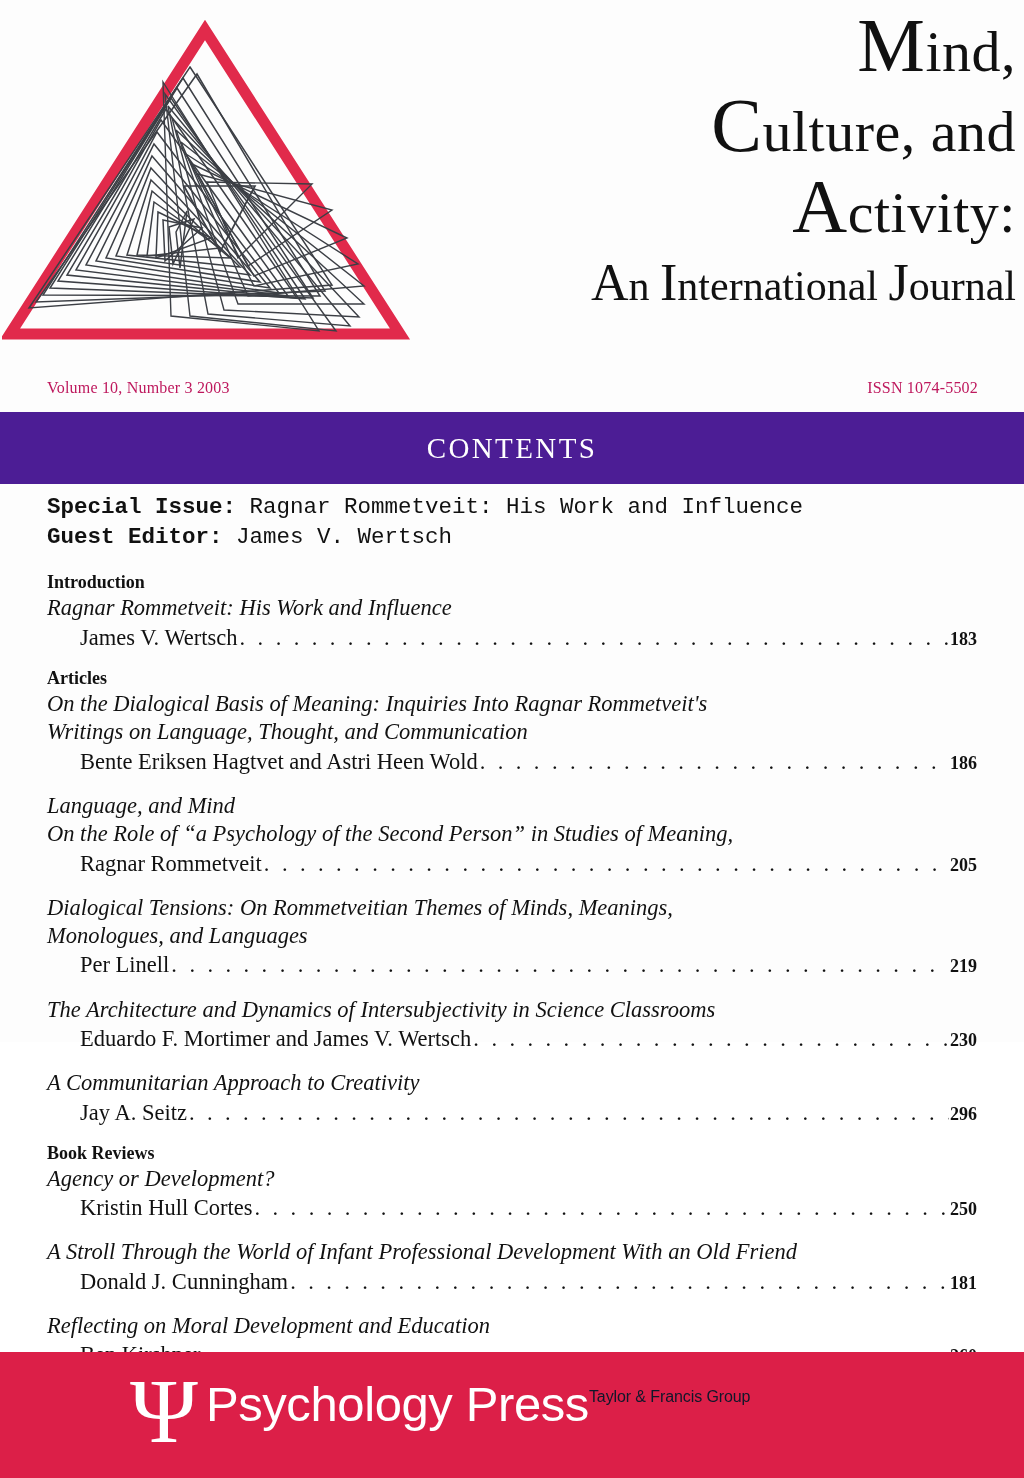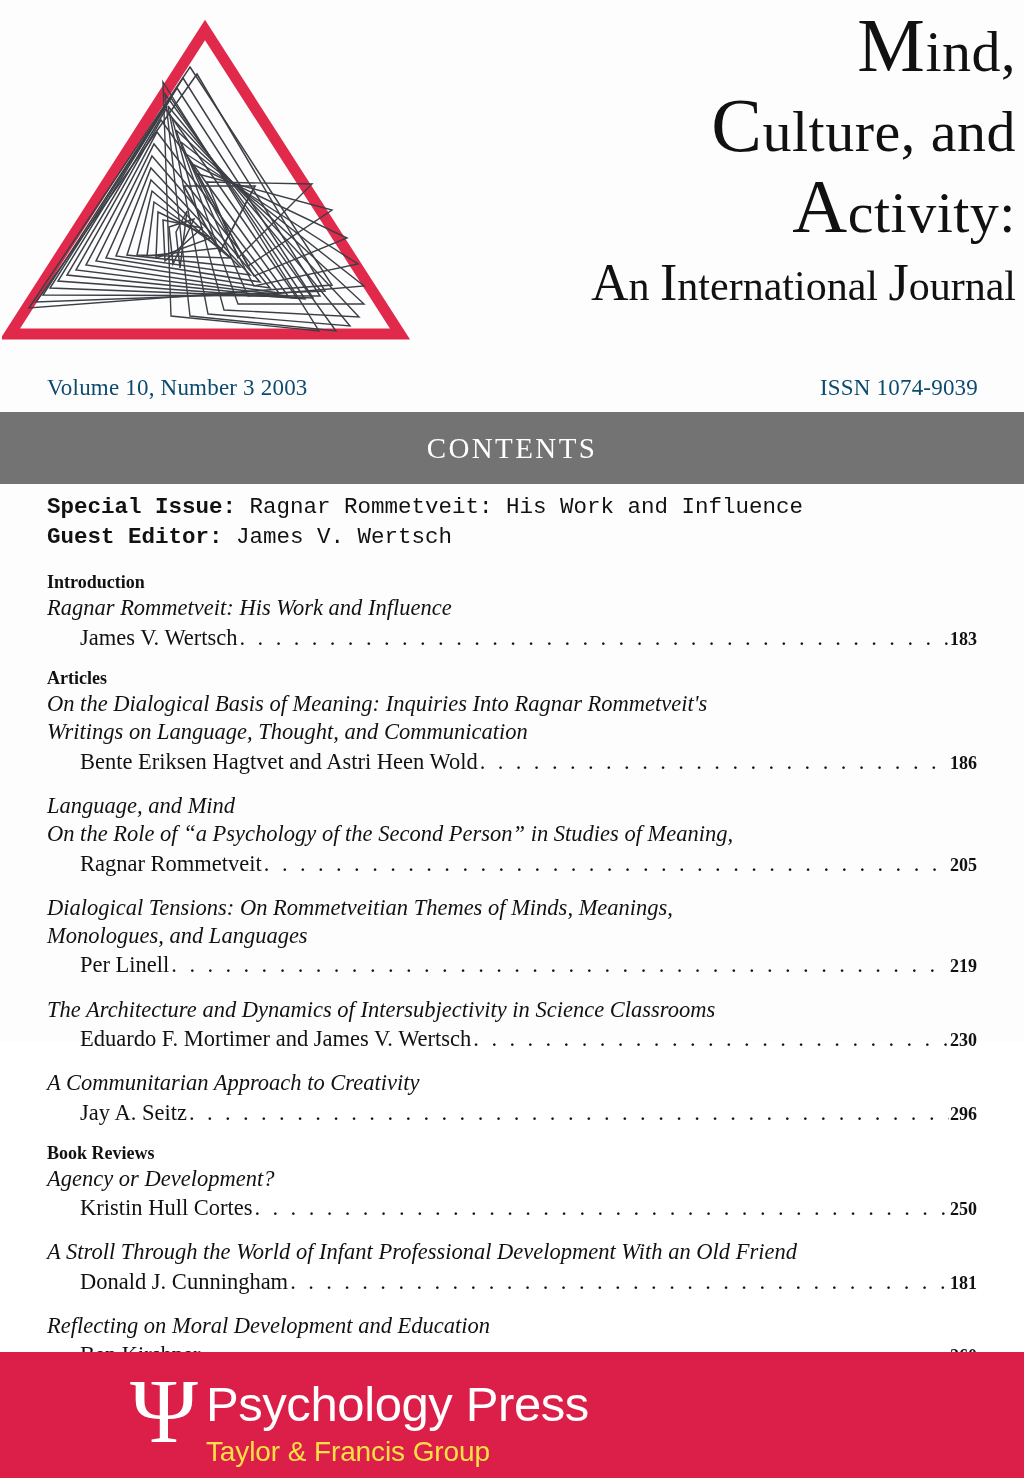--- a/index.html
+++ b/index.html
@@ -81,33 +81,33 @@
     top: 368px;
     left: 0;
     width: 1024px;
     height: 40px;
     padding: 0 46px 0 47px;
     display: flex;
     align-items: center;
     justify-content: space-between;
   }
   .issue-row span {
-    font-size: 23px;
+    font-size: 16px;
     letter-spacing: 0.2px;
-    color: #0c4a6e;
+    color: #be185d;
   }
 
   
   .contents-banner {
     position: absolute;
     top: 412px;
     left: 0;
     width: 1024px;
     height: 72px;
-    background: #737373;
+    background: #4c1d95;
     display: flex;
     align-items: center;
     justify-content: center;
   }
   .contents-banner .label {
     color: #ffffff;
     font-size: 29px;
     letter-spacing: 2.4px;
   }
 
@@ -197,35 +197,35 @@
   .psi-glyph {
     color: #ffffff;
     font-size: 92px;
     line-height: 0.78;
     font-family: "Liberation Serif", "DejaVu Serif", serif;
     margin-right: 8px;
     margin-top: 2px;
   }
   .pub-text {
     display: flex;
-    flex-direction: column;
+    flex-direction: row;
     justify-content: flex-start;
     padding-top: 6px;
   }
   .pub-name {
     color: #ffffff;
     font-family: "Liberation Sans", "DejaVu Sans", sans-serif;
     font-size: 49px;
     line-height: 1;
     letter-spacing: -0.4px;
   }
   .pub-group {
-    color: #fde047;
+    color: #0f172a;
     font-family: "Liberation Sans", "DejaVu Sans", sans-serif;
-    font-size: 28px;
+    font-size: 16px;
     line-height: 1;
     margin-top: 9px;
     letter-spacing: -0.1px;
   }
 </style>
 </head>
 <body>
 
 <div class="page">
 
@@ -275,21 +275,21 @@
     <div class="journal-title">
       <span class="title-line tl-1"><span class="cap">M</span><span class="rest">ind,</span></span>
       <span class="title-line tl-2"><span class="cap">C</span><span class="rest">ulture, and</span></span>
       <span class="title-line tl-3"><span class="cap">A</span><span class="rest">ctivity:</span></span>
       <span class="subtitle-line"><span class="cap">A</span><span class="rest">n </span><span class="cap">I</span><span class="rest">nternational </span><span class="cap">J</span><span class="rest">ournal</span></span>
     </div>
   </div>
 
   <div class="issue-row">
     <span>Volume 10, Number 3 2003</span>
-    <span>ISSN 1074-9039</span>
+    <span>ISSN 1074-5502</span>
   </div>
 
   <div class="contents-banner">
     <span class="label">CONTENTS</span>
   </div>
 
   <div class="toc">
 
     <div class="meta-block">
       <div class="meta-line">

